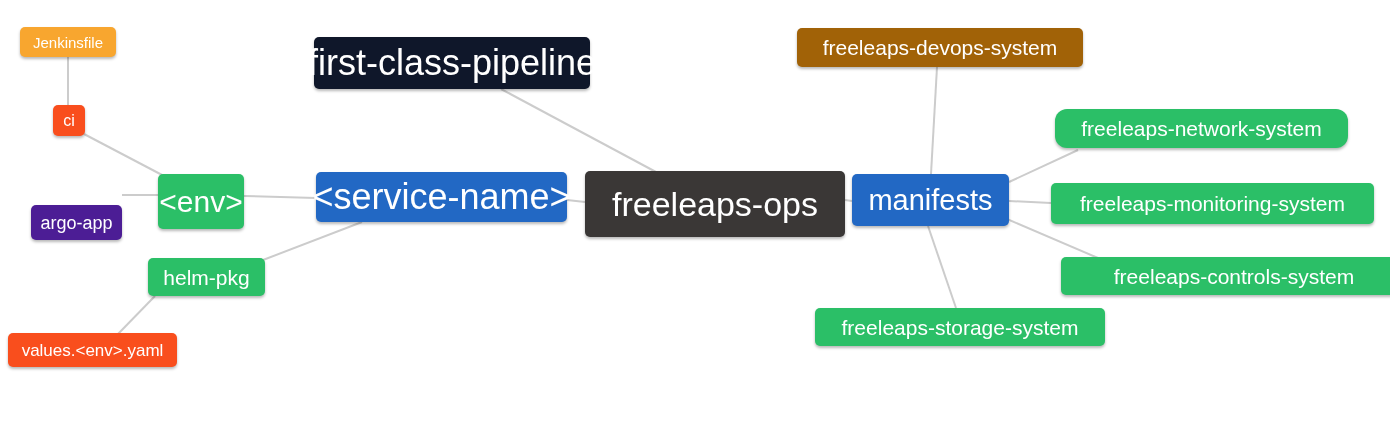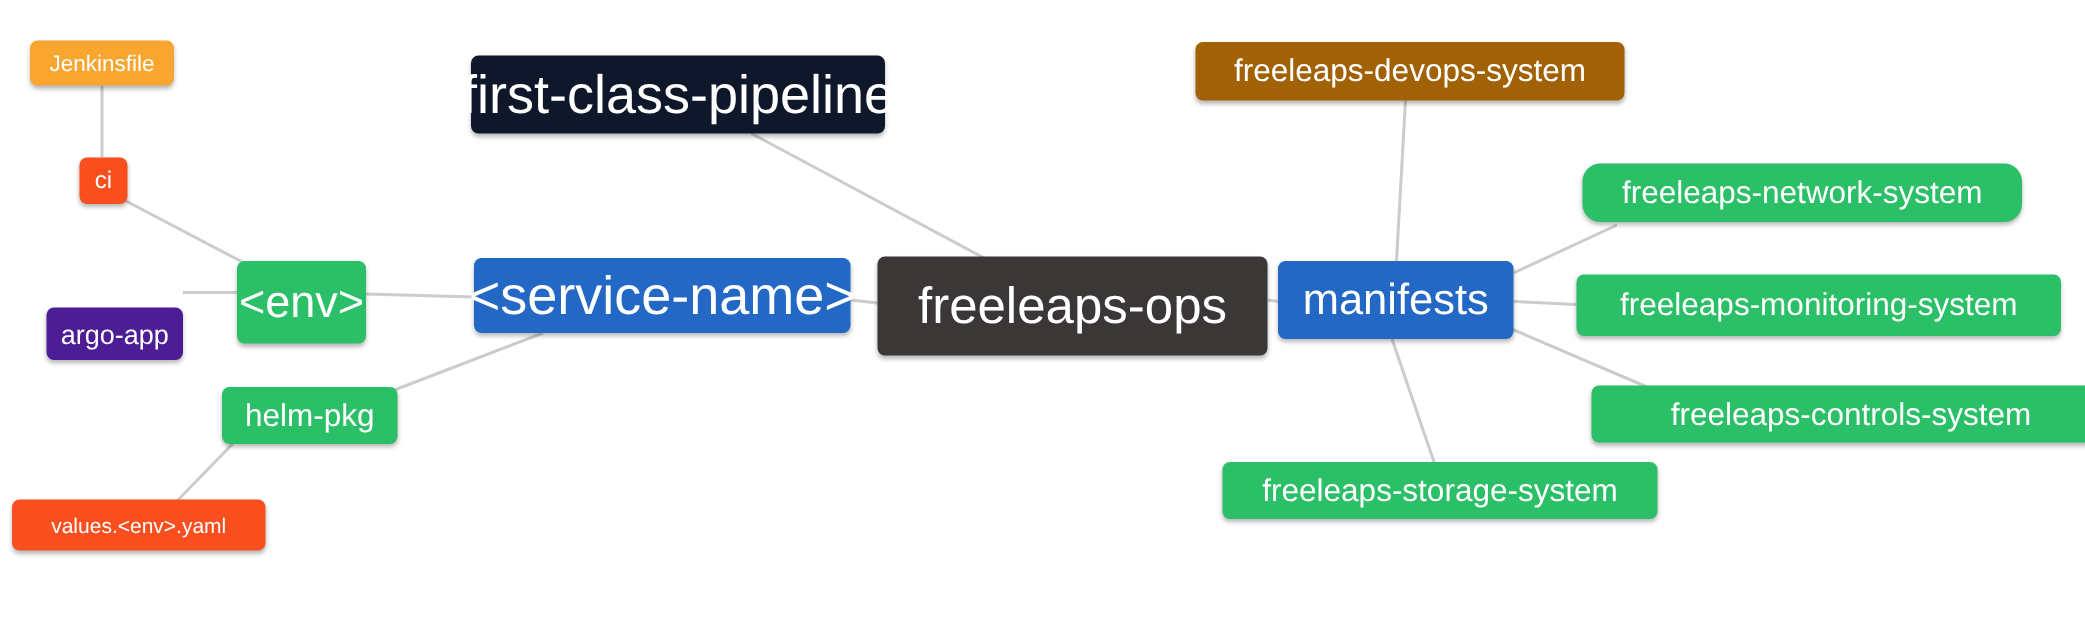--- a/index.html
+++ b/index.html
@@ -56,21 +56,21 @@
       <line x1="1009" y1="201" x2="1051" y2="203" stroke="#cccccc" stroke-width="2"></line>
       <line x1="1007" y1="219" x2="1098" y2="258" stroke="#cccccc" stroke-width="2"></line>
       <line x1="928" y1="226" x2="956" y2="308" stroke="#cccccc" stroke-width="2"></line>
     </svg>
   <div id="nodes">
       <div class="node" style="left: 20px; top: 27px; width: 96px; height: 30px; font-size: 15px; background: rgb(248, 166, 47);">Jenkinsfile</div>
       <div class="node" style="left: 53px; top: 105px; width: 32px; height: 31px; font-size: 16px; background: rgb(249, 78, 29);">ci</div>
       <div class="node" style="left: 31px; top: 177px; width: 91px; height: 35px; font-size: 18px; background: #4c1d95; margin-top: 28px;">argo-app</div>
       <div class="node" style="left: 158px; top: 174px; width: 86px; height: 55px; font-size: 30px; background: rgb(43, 191, 103);">&lt;env&gt;</div>
       <div class="node" style="left: 148px; top: 258px; width: 117px; height: 38px; font-size: 21px; background: rgb(43, 191, 103);">helm-pkg</div>
-      <div class="node" style="left: 8px; top: 333px; width: 169px; height: 34px; font-size: 14px; background: rgb(249, 78, 29);">values.&lt;env&gt;.yaml</div>
+      <div class="node" style="left: 8px; top: 333px; width: 169px; height: 34px; font-size: 17px; background: rgb(249, 78, 29);">values.&lt;env&gt;.yaml</div>
       <div class="node" style="left: 314px; top: 37px; width: 276px; height: 52px; font-size: 36px; background: #0f172a;">first-class-pipeline</div>
       <div class="node" style="left: 316px; top: 172px; width: 251px; height: 50px; font-size: 36px; background: rgb(34, 104, 196);">&lt;service-name&gt;</div>
       <div class="node" style="left: 585px; top: 171px; width: 260px; height: 66px; font-size: 34px; background: rgb(58, 55, 54);">freeleaps-ops</div>
       <div class="node" style="left: 852px; top: 174px; width: 157px; height: 52px; font-size: 29px; background: rgb(34, 104, 196);">manifests</div>
       <div class="node" style="left: 797px; top: 28px; width: 286px; height: 39px; font-size: 21px; background: #a16207;">freeleaps-devops-system</div>
       <div class="node" style="left: 1055px; top: 109px; width: 293px; height: 39px; font-size: 21px; background: rgb(43, 191, 103); border-radius: 12px;">freeleaps-network-system</div>
       <div class="node" style="left: 1051px; top: 183px; width: 323px; height: 41px; font-size: 21px; background: rgb(43, 191, 103);">freeleaps-monitoring-system</div>
       <div class="node" style="left: 1061px; top: 257px; width: 346px; height: 38px; font-size: 21px; background: rgb(43, 191, 103);">freeleaps-controls-system</div>
       <div class="node" style="left: 815px; top: 308px; width: 290px; height: 38px; font-size: 21px; background: rgb(43, 191, 103);">freeleaps-storage-system</div>
     </div>

